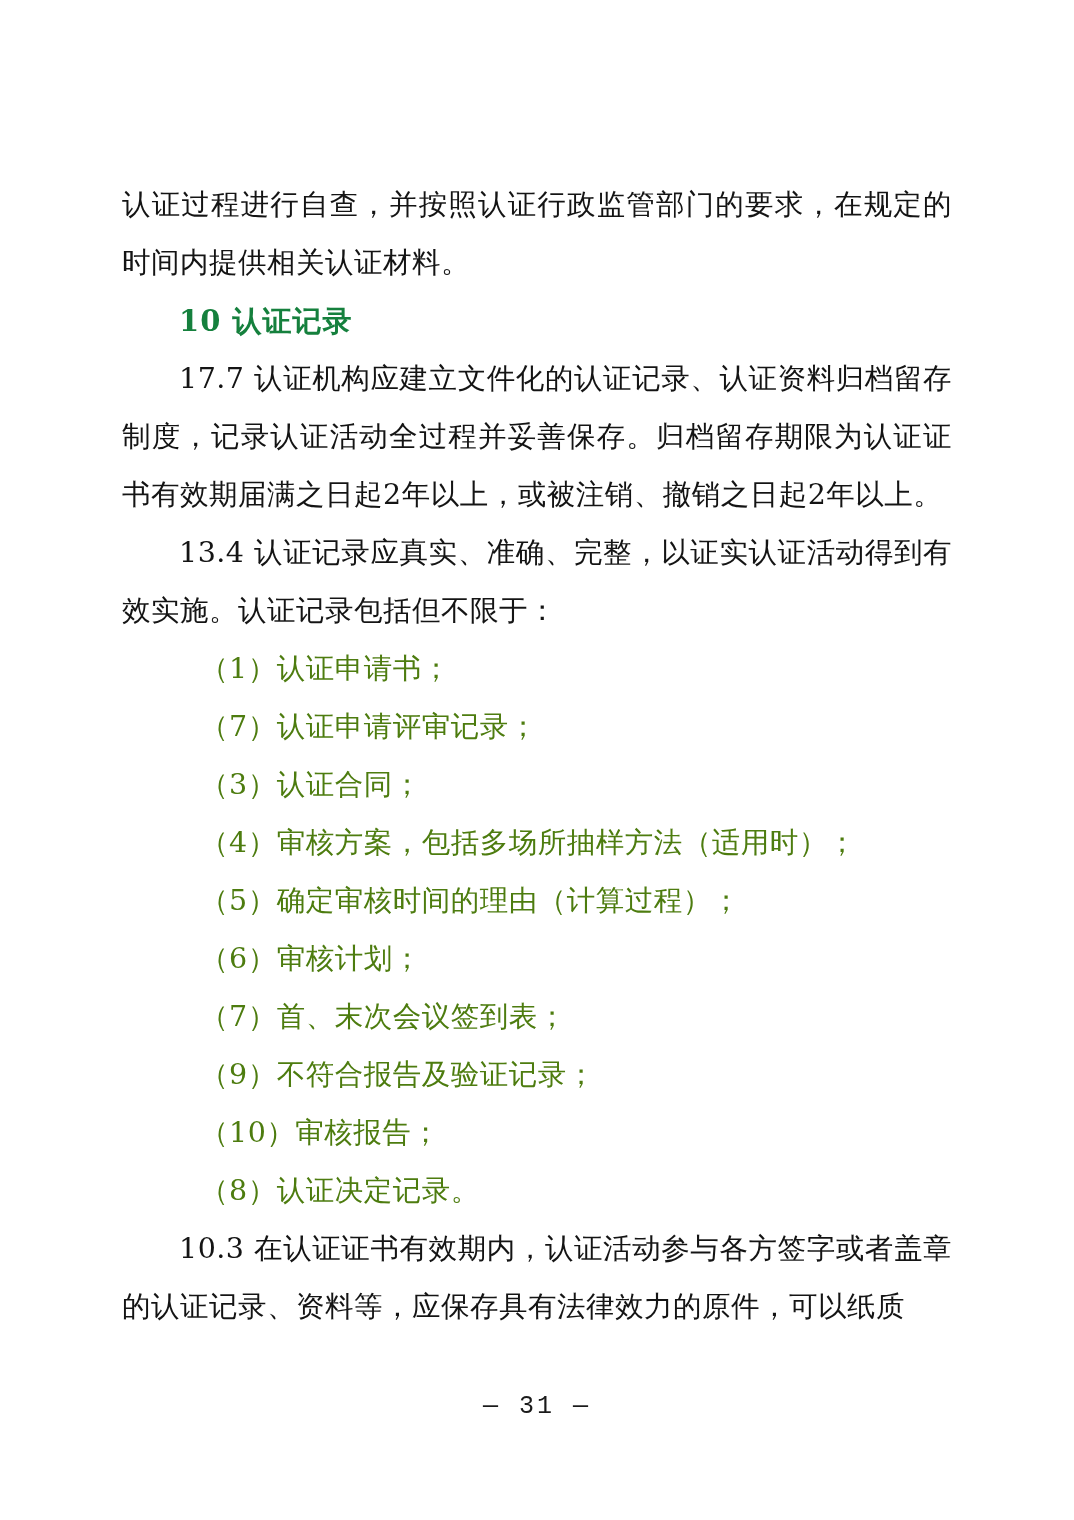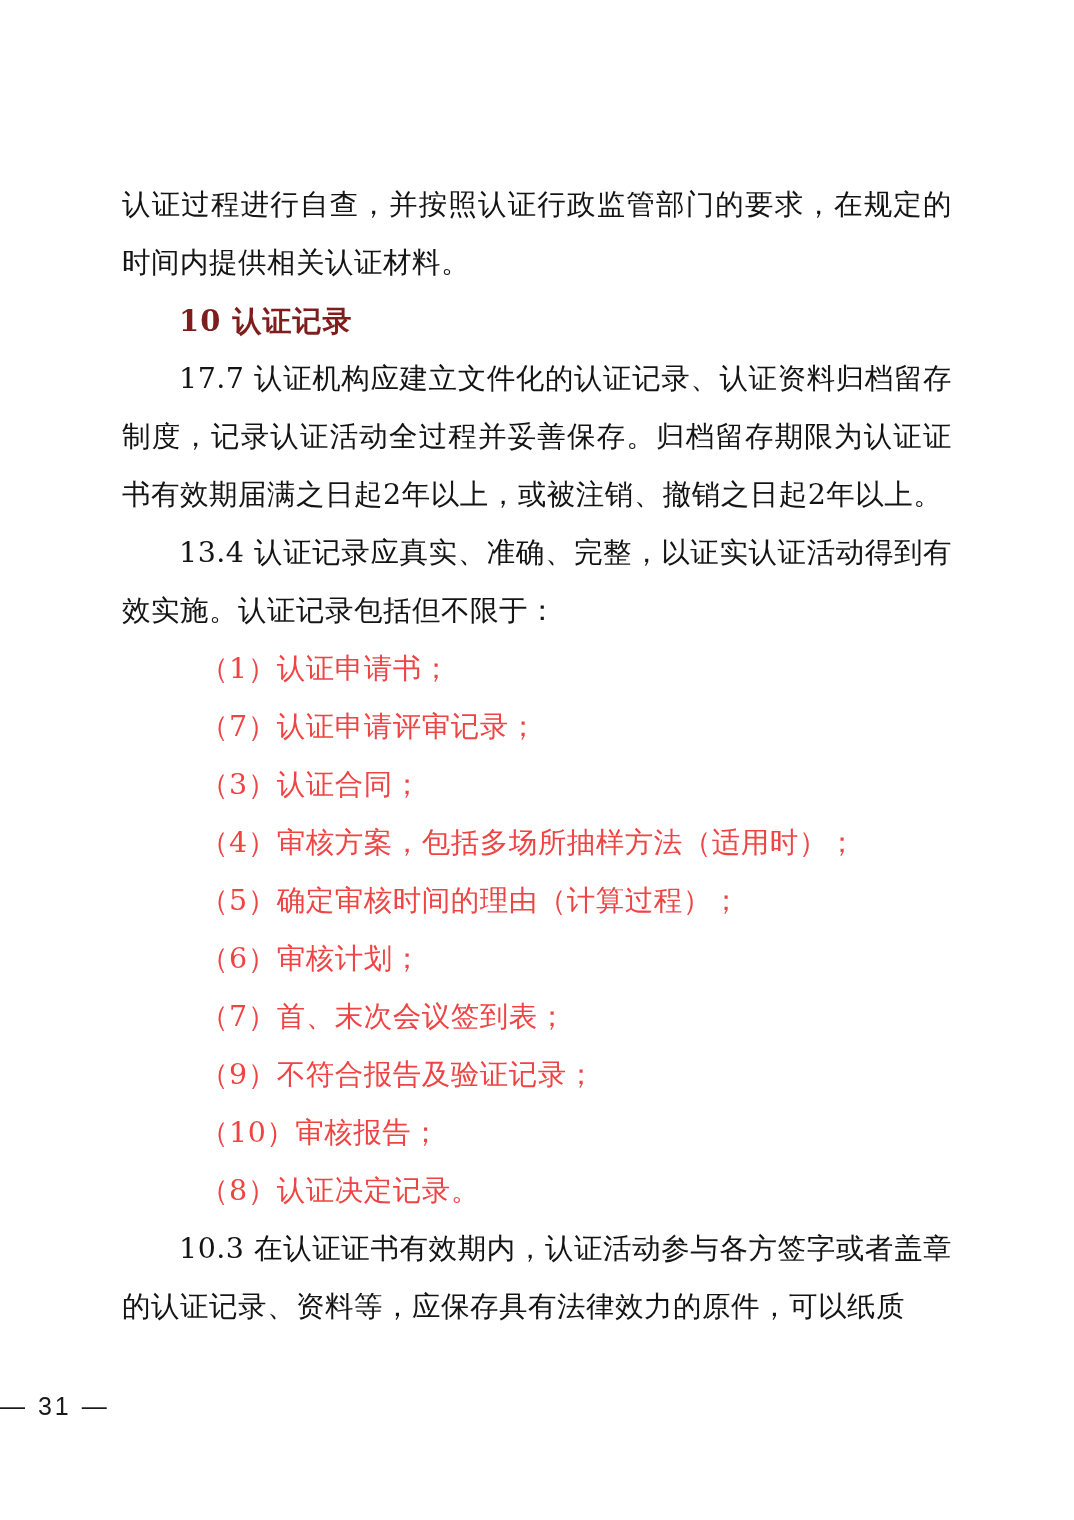--- a/index.html
+++ b/index.html
@@ -35,39 +35,40 @@
   .indent {
     text-indent: 57px;
   }
   .heading {
     font-size: 29px;
     line-height: 58px;
     font-weight: bold;
     margin: 0;
     text-indent: 57px;
     letter-spacing: 1px;
-    color: #7f1d1d;
+    color: #15803d;
   }
   .list-item {
     font-size: 28.5px;
     line-height: 58px;
     margin: 0;
     text-indent: 78px;
     letter-spacing: 0.5px;
-    color: #ef4444;
+    color: #4d7c0f;
   }
   .footer {
     position: absolute;
     left: 0;
     top: 1392px;
     width: 1074px;
+    text-align: center;
     font-size: 25px;
     letter-spacing: 3px;
     color: #1a1a1a;
-    font-family: Liberation Sans, sans-serif;
+    font-family: Liberation Mono, monospace;
   }
 </style>
 </head>
 <body>
 
 <div class="page">
 
   <div class="content">
 
     <p class="para">认证过程进行自查，并按照认证行政监管部门的要求，在规定的时间内提供相关认证材料。</p>

